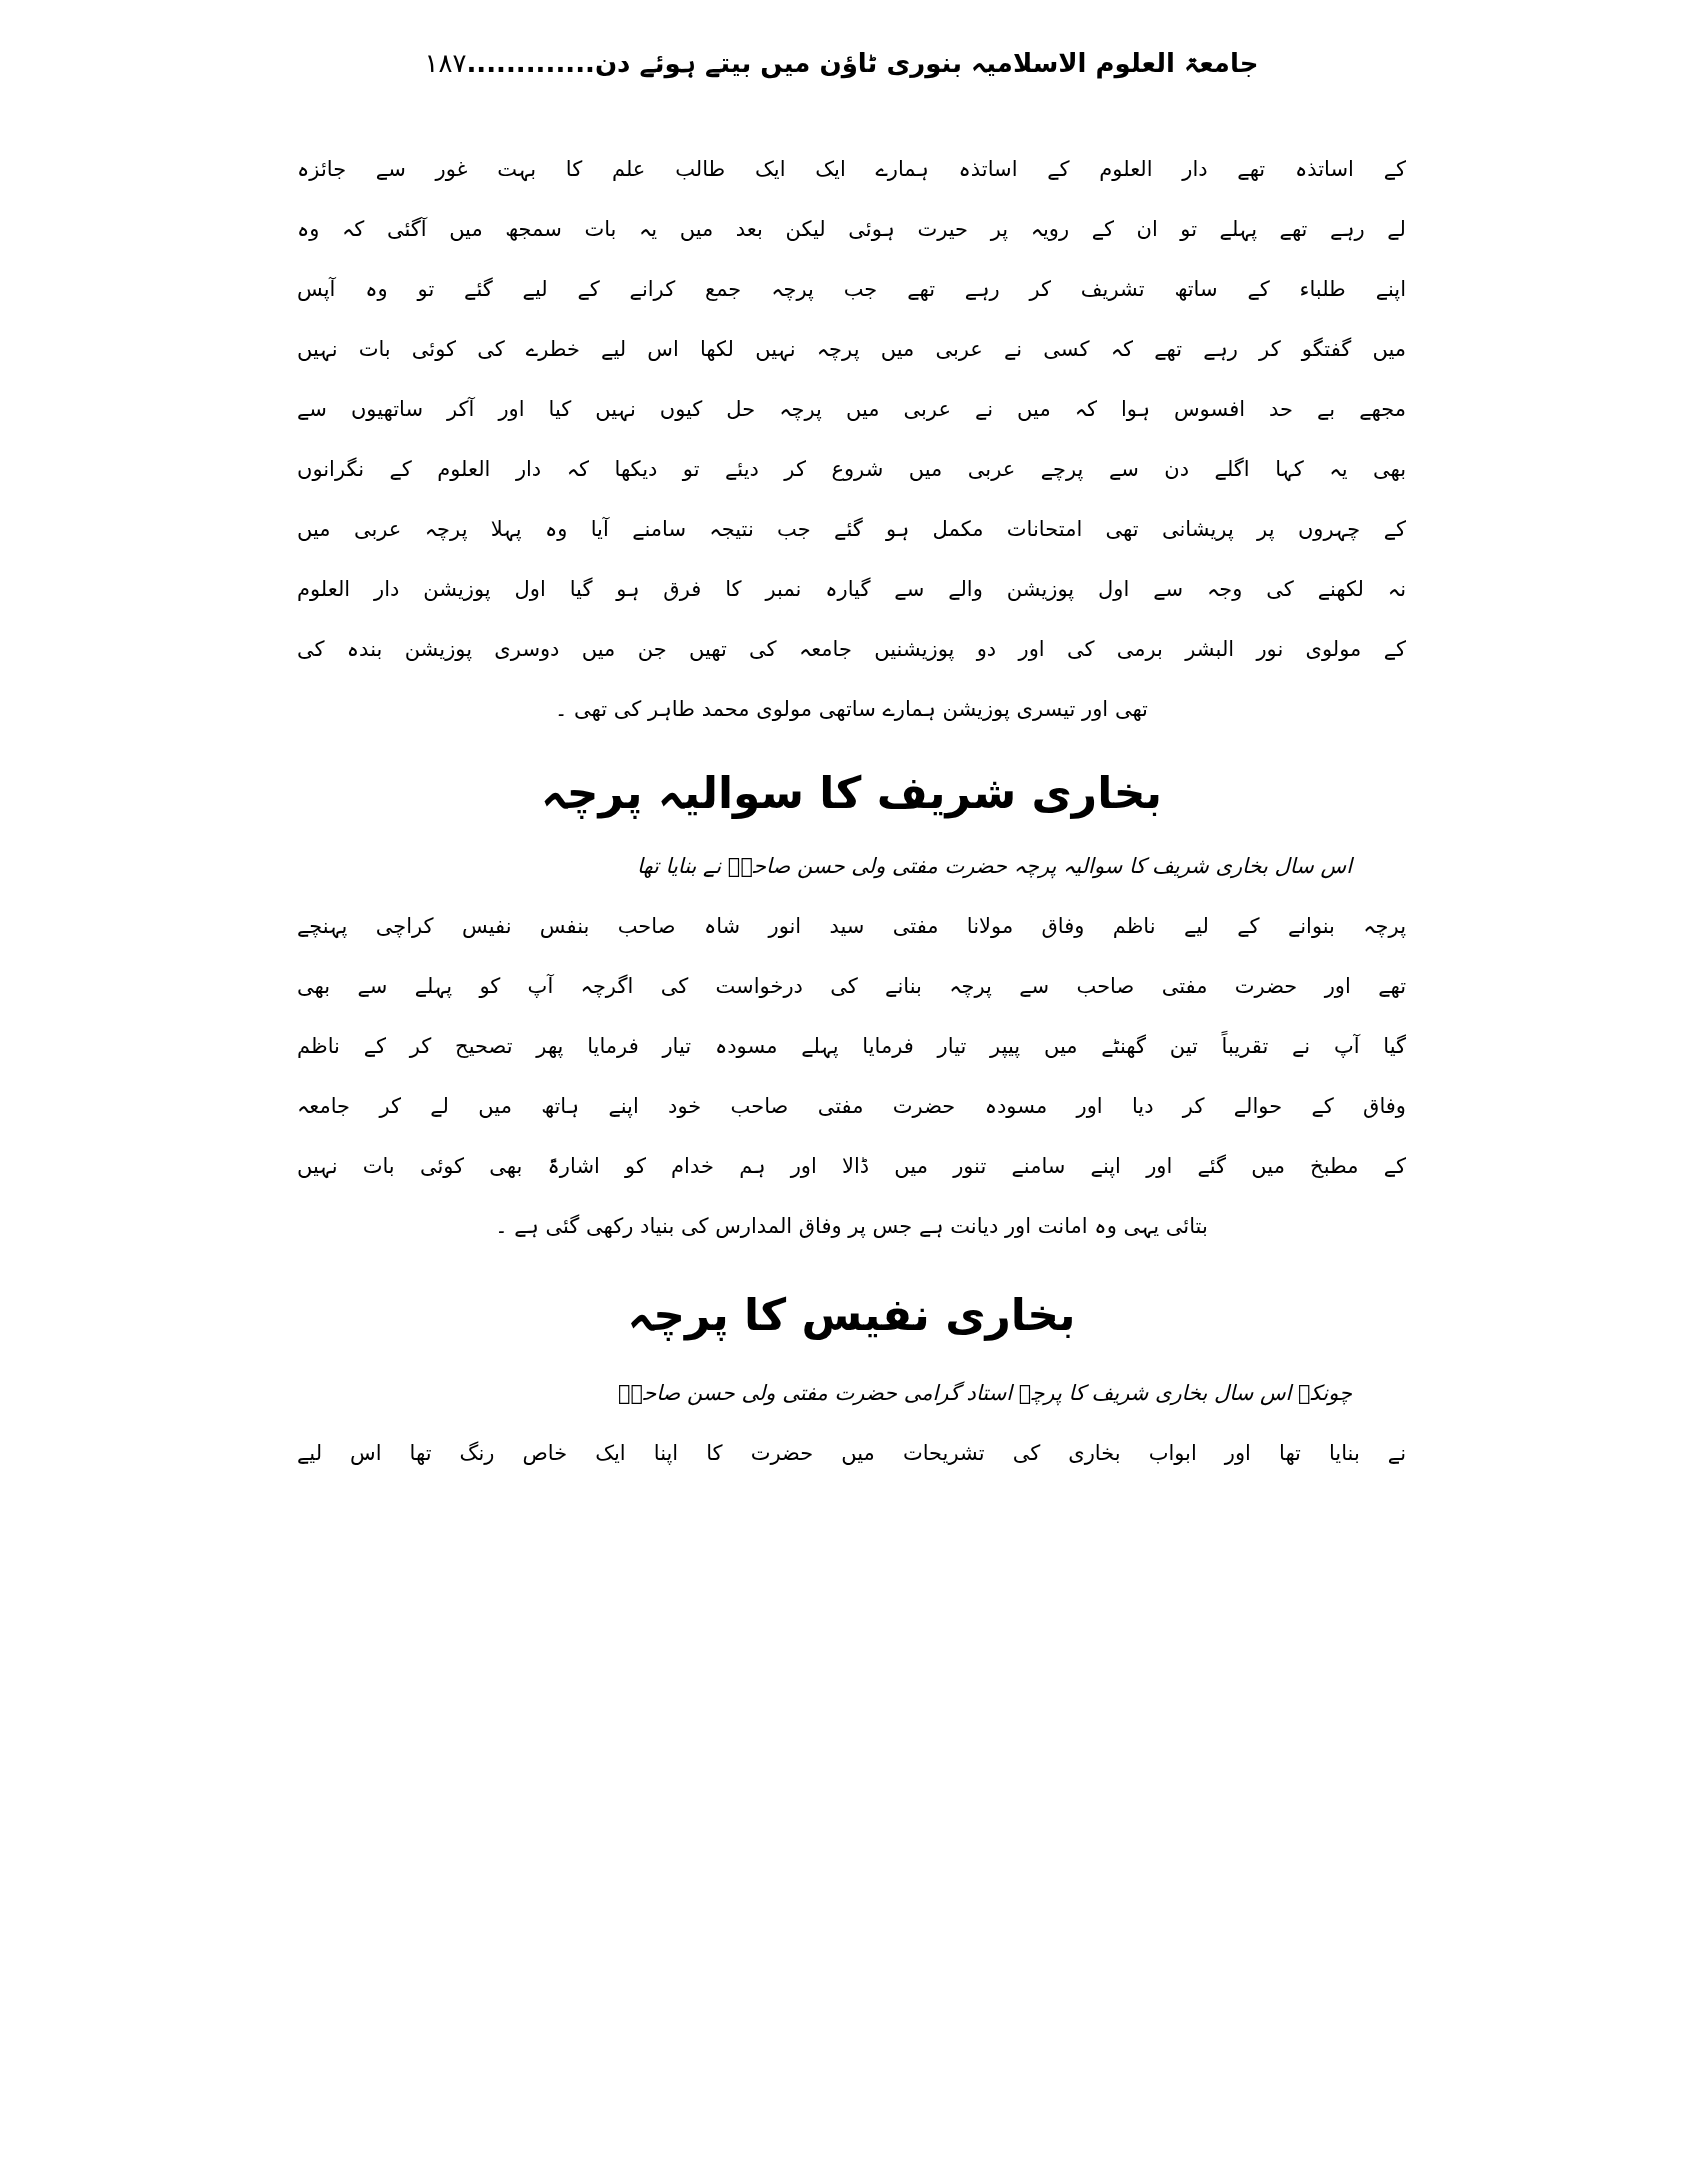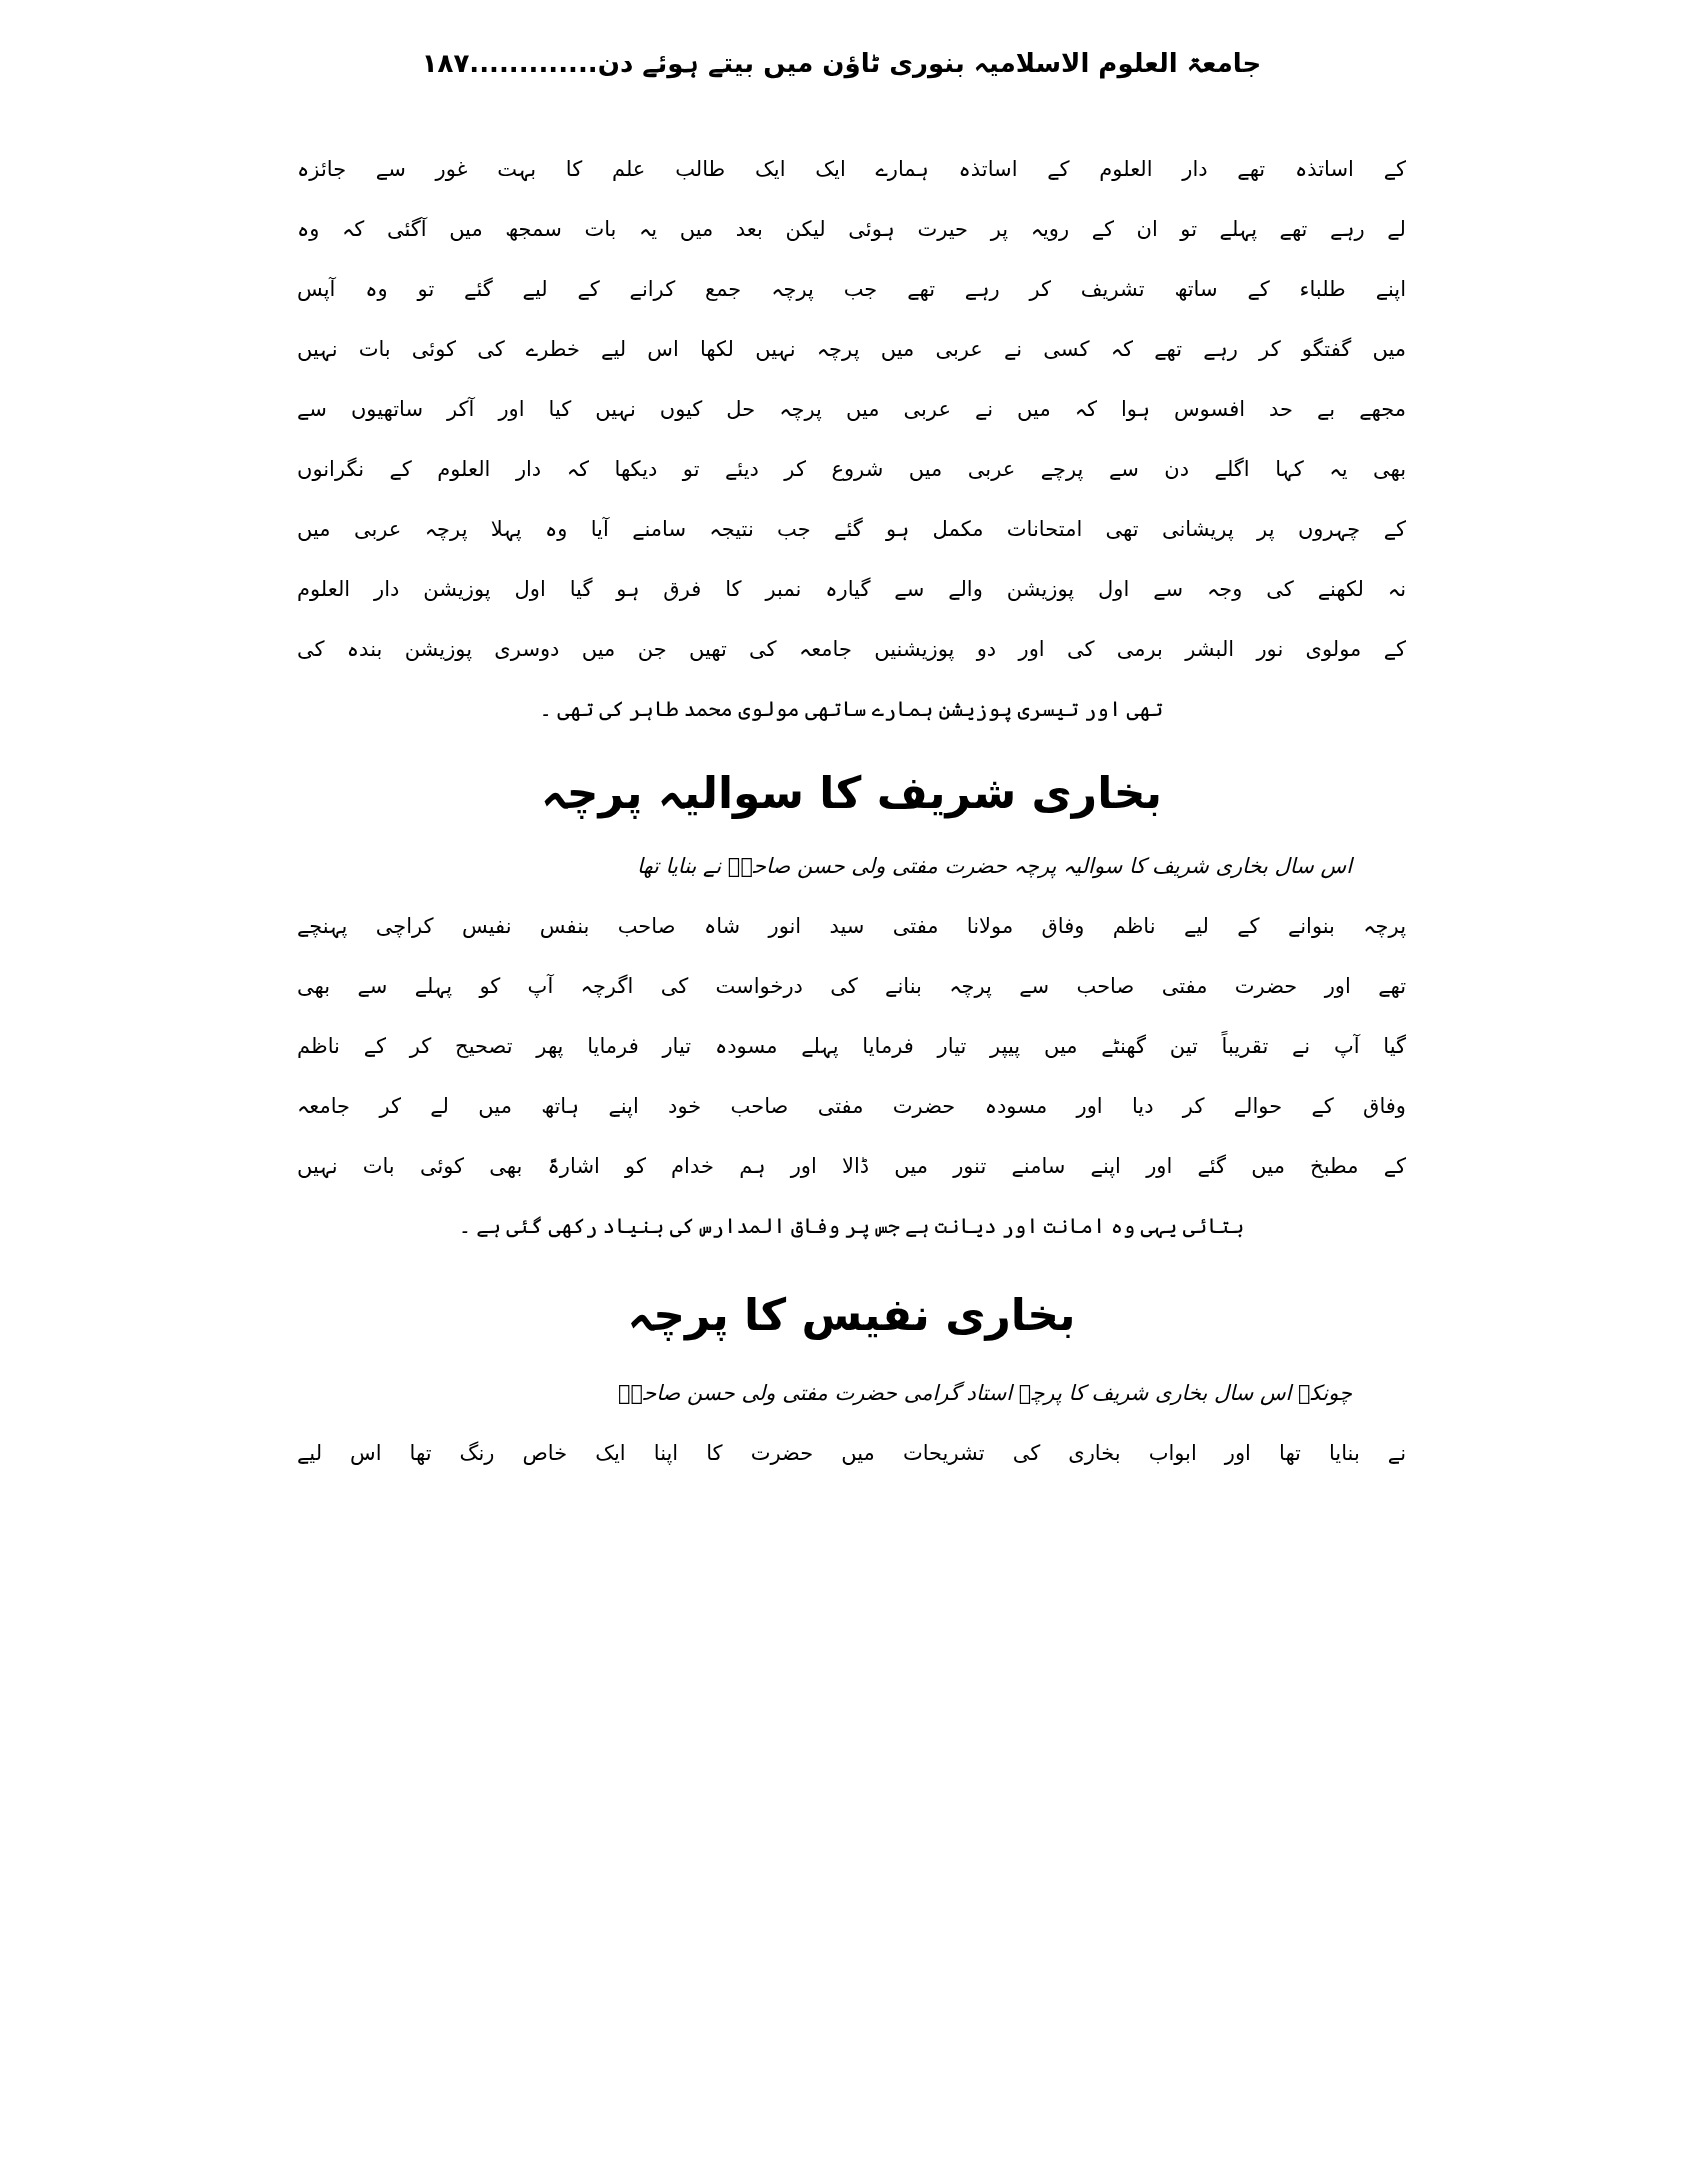--- a/index.html
+++ b/index.html
@@ -24,21 +24,21 @@
     font-size: 26px;
     font-weight: bold;
     height: 50px;
     line-height: 50px;
     white-space: nowrap;
   }
   .running-header .leader {
     letter-spacing: 2px;
   }
   .running-header .pagenum {
-    font-weight: bold;
+    font-weight: normal;
   }
   .article {
     direction: rtl;
     margin-right: 277px;
     margin-left: 297px;
     width: 1109px;
     margin-top: 51px;
   }
   .para {
     font-size: 21px;
@@ -57,21 +57,20 @@
     text-align: right;
     text-align-last: right;
     padding-right: 54px;
     font-style: italic;
   }
   .line-end {
     height: 60px;
     overflow: hidden;
     text-align: center;
     text-align-last: center;
-    font-family: Liberation Serif, serif;
   }
   .heading {
     font-size: 44px;
     font-weight: bold;
     text-align: center;
     line-height: 57px;
     margin: 25px 0 15px 0;
   }
   .heading-2 {
     margin-top: 30px;

